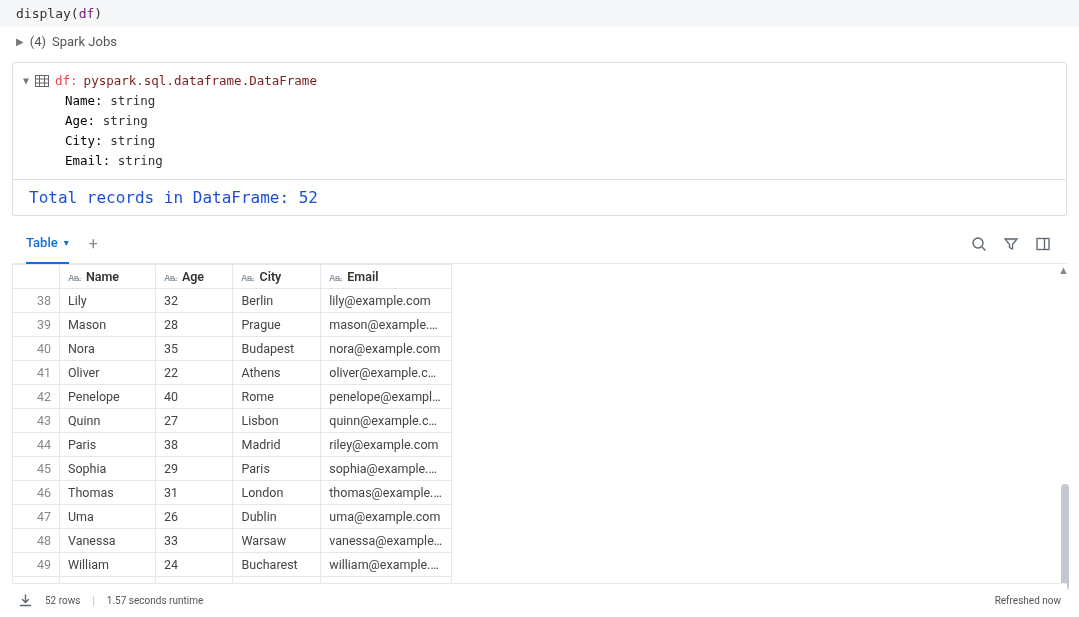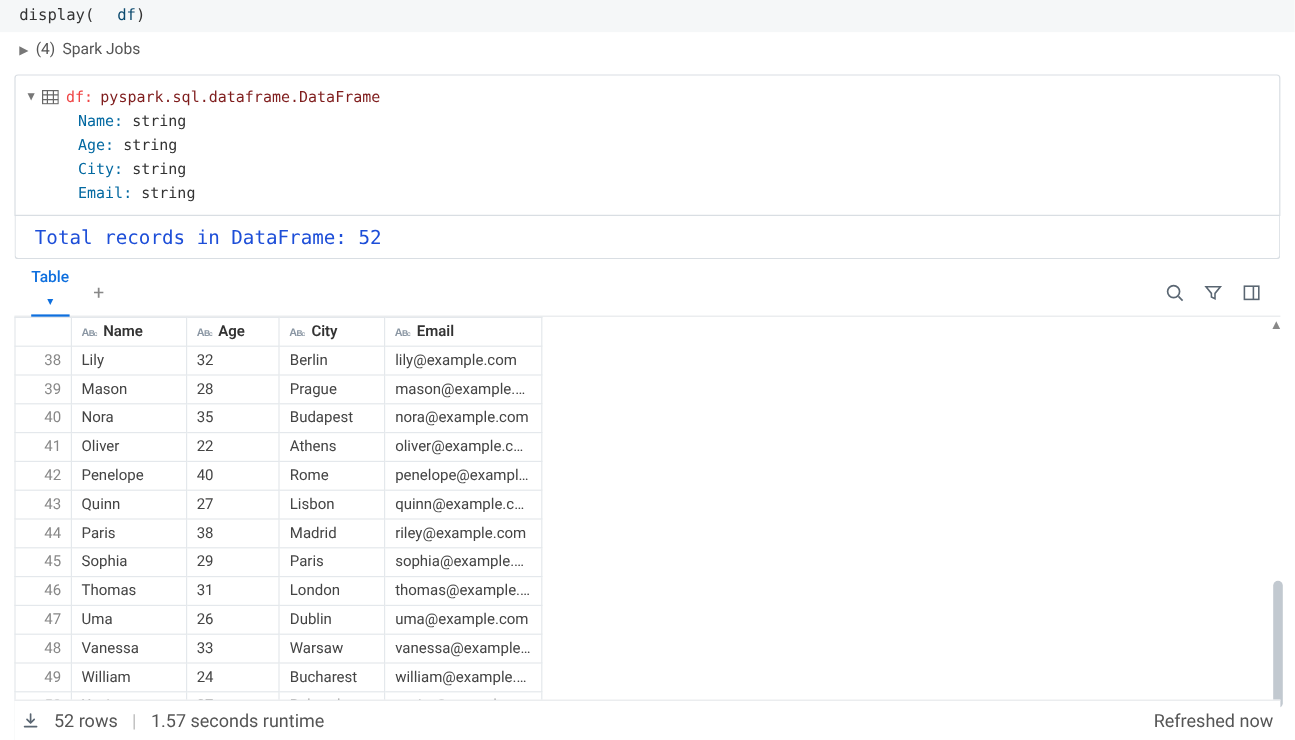--- a/index.html
+++ b/index.html
@@ -1,55 +1,55 @@
 <!DOCTYPE html>
 <html><head>
 <meta charset="utf-8">
 <style>
 * { box-sizing: border-box; margin: 0; padding: 0; }
 body { font-family: -apple-system, BlinkMacSystemFont, "Segoe UI", Roboto, Arial, sans-serif; font-size: 12.5px; color: #333; background: #fff; width: 1079px; height: 617px; overflow: hidden; position: relative; }
 .code-cell { background: #f5f7f8; padding: 6px 16px; font-family: "SF Mono", Monaco, Consolas, monospace; font-size: 13px; }
 .code-cell .fn { color: #333; }
 .code-cell .paren { color: #333; }
-.code-cell .var { color: #0c4a6e; margin-left: 19px; }
+.code-cell .var { color: #701a75; }
 .spark-jobs { padding: 7px 16px; font-size: 13px; color: #555; display: flex; align-items: center; gap: 6px; border-bottom: 0; background:#fff; }
 .spark-jobs .tri { color: #777; font-size: 10px; }
 .schema-box { margin: 6px 12px 0 12px; border: 1px solid #d9dee3; border-radius: 3px 3px 0 0; padding: 8px 10px 8px 10px; font-family: "SF Mono", Monaco, Consolas, monospace; font-size: 12.5px; line-height: 1.6; color: #333; }
 .schema-box .hdr { display: flex; align-items: center; gap: 6px; }
 .schema-box .tri { color: #777; font-size: 10px; }
 .schema-box .icon { color: #666; }
 .schema-box .df-name { color: #ef4444; }
 .schema-box .df-type { color: #7f1d1d; }
 .schema-box .fields { padding-left: 42px; }
 .schema-box .fld { }
-.schema-box .fname { color: #0369a1; }
+.schema-box .fname { color: #000000; }
 .schema-box .ftype { color: #333; }
 .total-records { margin: 0 12px; border: 1px solid #d9dee3; border-top: 0; border-radius: 0 0 3px 3px; padding: 8px 2px 8px 16px; font-family: "SF Mono", Monaco, Consolas, monospace; font-size: 16px; color: #1d4ed8; }
 .tabs-bar { display: flex; align-items: center; justify-content: space-between; padding: 0 14px; height: 40px; border-bottom: 1px solid #e6e9ec; margin: 8px 12px 0 12px; }
 .tabs-left { display: flex; align-items: center; gap: 14px; }
 .tab { display: flex; align-items: center; gap: 6px; height: 40px; color: #555; cursor: pointer; font-size: 13px; }
-.tab.active { color: #0e6fde; border-bottom: 2px solid #0e6fde; font-weight: 500; flex-direction: column; }
+.tab.active { color: #0e6fde; border-bottom: 2px solid #0e6fde; font-weight: 500; }
 .tab .chev { font-size: 10px; color: #0e6fde; }
 .add-tab { color: #888; font-size: 16px; cursor: pointer; padding: 0 6px; }
 .tabs-right { display: flex; align-items: center; gap: 12px; color: #555; }
 .tabs-right .ticon { width: 20px; height: 20px; display: flex; align-items: center; justify-content: center; cursor: pointer; color: #5a6672; }
 .table-wrap { margin: 0 12px; position: relative; }
 table.data { border-collapse: collapse; width: 440px; table-layout: fixed; }
 table.data th, table.data td { border: 1px solid #e4e8ec; padding: 4px 8px; text-align: left; font-size: 12.5px; color: #444; height: 22px; white-space: nowrap; overflow: hidden; text-overflow: ellipsis; }
 table.data th { background: #fff; font-weight: 600; color: #333; }
 table.data th .colicon { display: inline-flex; vertical-align: middle; margin-right: 4px; color: #8a96a3; }
 table.data td.rownum { color: #888; text-align: right; width: 46px; background:#fff; }
 table.data th.rownum { width: 46px; }
 .col-name { width: 94px; }
 .col-age { width: 76px; }
 .col-city { width: 86px; }
 .col-email { width: 128px; }
 .scroll-up { position: absolute; right: -2px; top: 0; color: #888; font-size: 11px; }
 .scroll-thumb { position: absolute; right: -2px; top: 220px; width: 8px; height: 106px; background: #c2c9d0; border-radius: 4px; }
-.footer-bar { position: absolute; bottom: 0; left: 12px; right: 12px; height: 34px; border-top: 1px solid #e6e9ec; display: flex; align-items: center; justify-content: space-between; padding: 0 6px; font-size: 15px; color: #555; background:#fff; }
+.footer-bar { position: absolute; bottom: 0; left: 12px; right: 12px; height: 34px; border-top: 1px solid #e6e9ec; display: flex; align-items: center; justify-content: space-between; padding: 0 6px; font-size: 10px; color: #555; background:#fff; }
 .footer-left { display: flex; align-items: center; gap: 12px; }
 .dl-icon { color: #5a6672; display:flex; align-items:center; }
 .sep { color: #bbb; }
 svg { display: block; }
 </style>
 </head>
 <body>
 
 <div class="code-cell">
   <span class="fn">display</span><span class="paren">(</span><span class="var">df</span><span class="paren">)</span>

